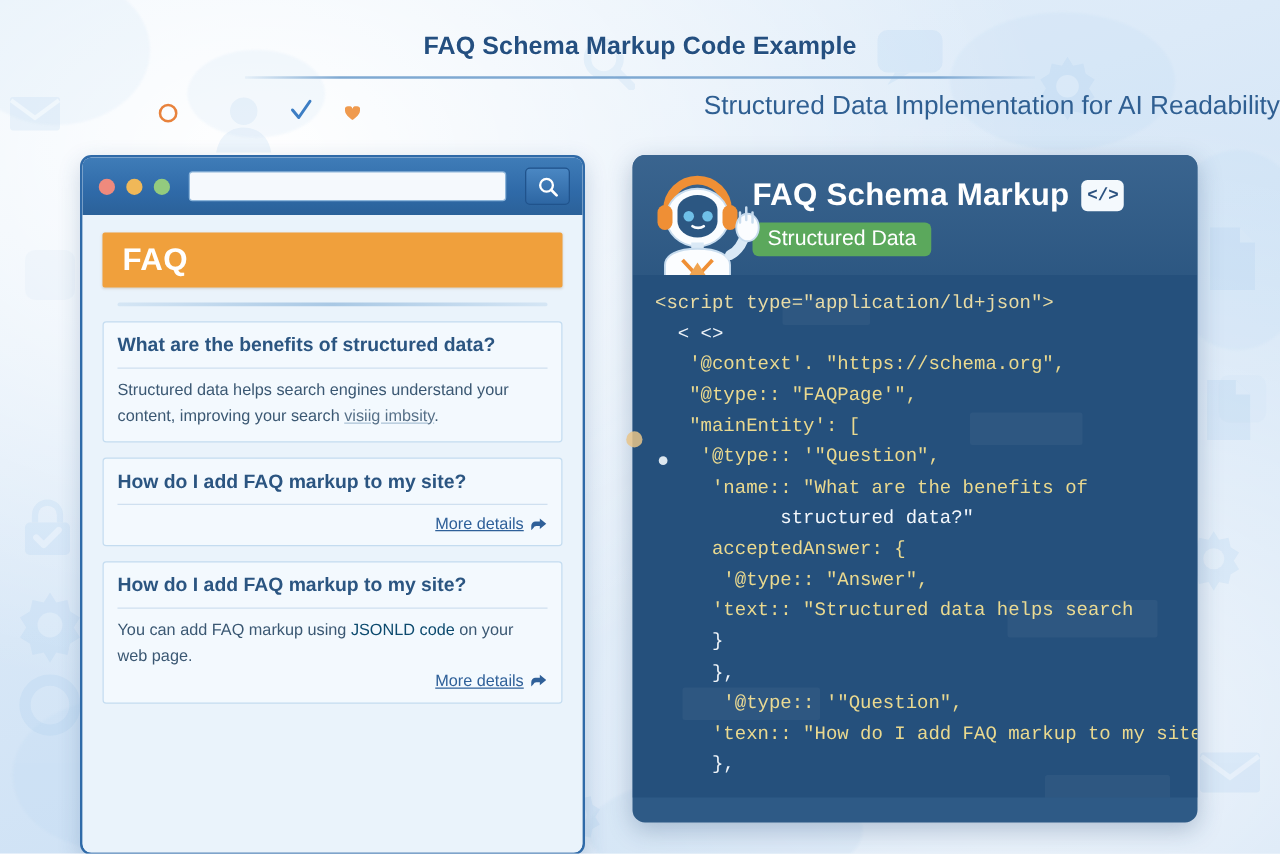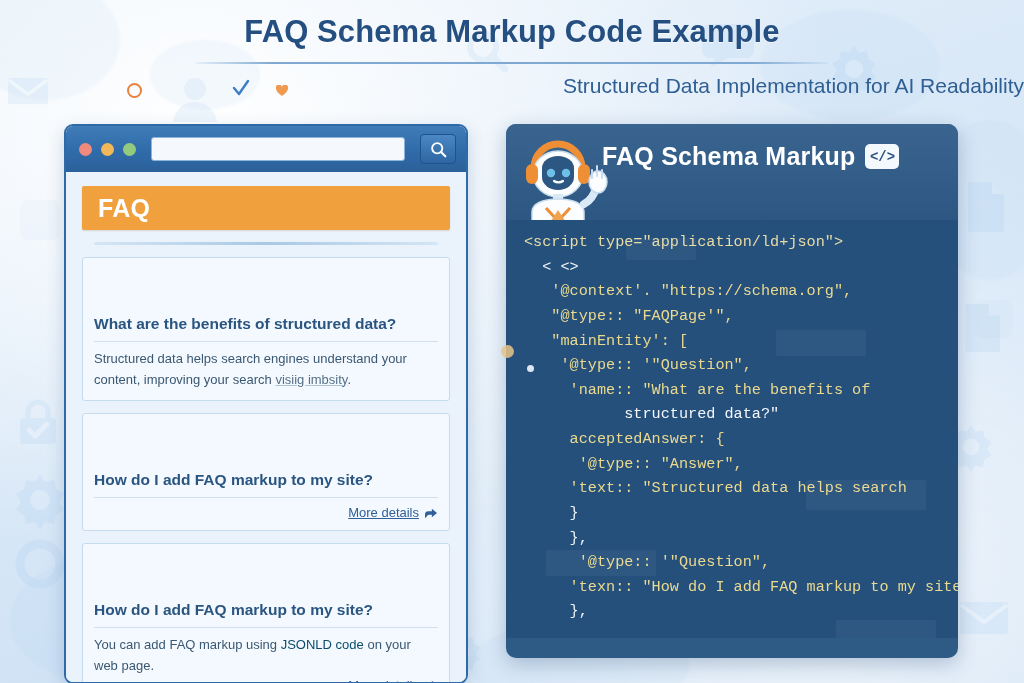--- a/index.html
+++ b/index.html
@@ -46,25 +46,26 @@
     opacity: .18;
   }
 
   
   #header {
     position: absolute;
     top: 14px; left: 0; right: 0;
     text-align: center;
   }
   #page-title {
-    font-size: 31px;
+    font-size: 20px;
     font-weight: bold;
     color: #244f80;
     letter-spacing: .1px;
     text-shadow: 0 1px 0 rgba(255,255,255,.6);
+    margin-top: 12px;
   }
   #title-rule {
     width: 632px;
     height: 2px;
     margin: 12px auto 0;
     background: linear-gradient(to right, rgba(120,170,215,.1), #7fa9d2 12%, #7fa9d2 88%, rgba(120,170,215,.1));
   }
   #subtitle-row {
     margin-top: 10px;
     display: flex;
@@ -177,21 +178,20 @@
     border: 1px solid #c4dcf0;
     border-radius: 3px;
     padding: 9px 11px 10px;
   }
   .faq-q {
     font-size: 15.5px;
     font-weight: bold;
     color: #2b5party;
     color: #2b5581;
     line-height: 1.25;
-    margin-top: 47px;
   }
   .faq-sep {
     height: 1px;
     margin: 8px 0 7px;
     background: #cfe0f0;
   }
   .faq-a {
     font-size: 13px;
     color: #3b5873;
     line-height: 1.55;
@@ -492,20 +492,21 @@
 
         <path d="M68 76c6-3 10-9 12-16" stroke="#dae9f6" stroke-width="8" fill="none" stroke-linecap="round"></path>
         <ellipse cx="82" cy="54" rx="9" ry="11" fill="#fbfdff" stroke="#c8dcee" stroke-width="1.5"></ellipse>
         <path d="M76 50v-8M81 48v-10M86 50v-8" stroke="#c8dcee" stroke-width="2" stroke-linecap="round"></path>
       </svg>
 
       <div id="code-title-row">
         <span id="code-title">FAQ Schema Markup</span>
         <span id="code-badge-icon">&lt;/&gt;</span>
       </div>
+      <span id="structured-badge">Structured Data</span>
     </div>
 
     <div id="code-body">
       <div class="code-speck" style="left:120px;top:18px;width:70px;height:22px;"></div>
       <div class="code-speck" style="left:270px;top:110px;width:90px;height:26px;"></div>
       <div class="code-speck" style="left:300px;top:260px;width:120px;height:30px;"></div>
       <div class="code-speck" style="left:40px;top:330px;width:110px;height:26px;"></div>
       <div class="code-speck" style="left:330px;top:400px;width:100px;height:34px;"></div>
 
       <div class="cl tok-tag">&lt;script type="application/ld+json"&gt;</div>

